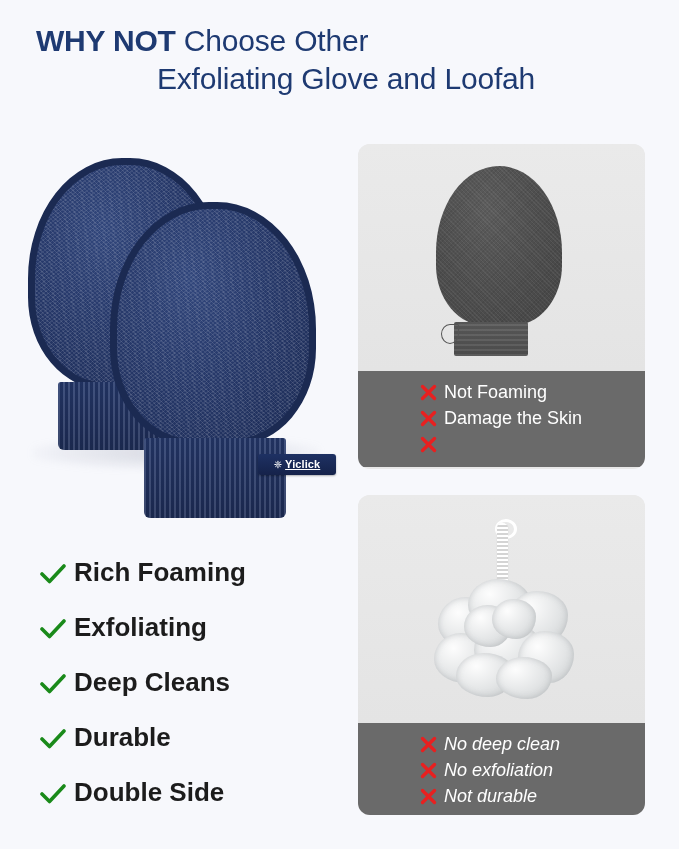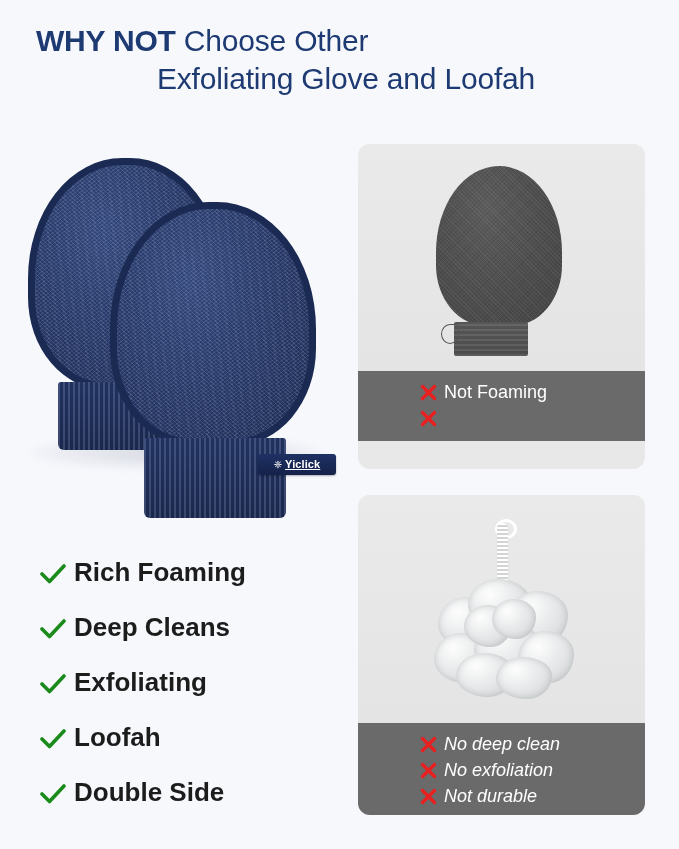--- a/index.html
+++ b/index.html
@@ -279,39 +279,39 @@
     </span>
     <span class="benefit-label">Rich Foaming</span>
   </div>
 
   <div class="benefit-row">
     <span class="check-icon">
       <svg width="26" height="22" viewBox="0 0 26 22">
           <path d="M2 11 L9.5 18.5 L24 3" stroke="#1a8a1a" stroke-width="3.6" fill="none" stroke-linecap="round" stroke-linejoin="round"></path>
         </svg>
     </span>
+    <span class="benefit-label">Exfoliating</span>
+  </div>
+
+  <div class="benefit-row">
+    <span class="check-icon">
+      <svg width="26" height="22" viewBox="0 0 26 22">
+          <path d="M2 11 L9.5 18.5 L24 3" stroke="#1a8a1a" stroke-width="3.6" fill="none" stroke-linecap="round" stroke-linejoin="round"></path>
+        </svg>
+    </span>
     <span class="benefit-label">Deep Cleans</span>
   </div>
 
   <div class="benefit-row">
     <span class="check-icon">
       <svg width="26" height="22" viewBox="0 0 26 22">
           <path d="M2 11 L9.5 18.5 L24 3" stroke="#1a8a1a" stroke-width="3.6" fill="none" stroke-linecap="round" stroke-linejoin="round"></path>
         </svg>
     </span>
-    <span class="benefit-label">Exfoliating</span>
-  </div>
-
-  <div class="benefit-row">
-    <span class="check-icon">
-      <svg width="26" height="22" viewBox="0 0 26 22">
-          <path d="M2 11 L9.5 18.5 L24 3" stroke="#1a8a1a" stroke-width="3.6" fill="none" stroke-linecap="round" stroke-linejoin="round"></path>
-        </svg>
-    </span>
-    <span class="benefit-label">Loofah</span>
+    <span class="benefit-label">Durable</span>
   </div>
 
   <div class="benefit-row">
     <span class="check-icon">
       <svg width="26" height="22" viewBox="0 0 26 22">
           <path d="M2 11 L9.5 18.5 L24 3" stroke="#1a8a1a" stroke-width="3.6" fill="none" stroke-linecap="round" stroke-linejoin="round"></path>
         </svg>
     </span>
     <span class="benefit-label">Double Side</span>
   </div>
@@ -325,20 +325,28 @@
     <div class="gray-mitt-loop"></div>
   </div>
   <div class="panel-band">
     <div class="con-row">
       <span class="x-icon">
         <svg width="17" height="17" viewBox="0 0 17 17">
             <path d="M2.5 2.5 L14.5 14.5 M14.5 2.5 L2.5 14.5" stroke="#e82020" stroke-width="3.4" stroke-linecap="round"></path>
           </svg>
       </span>
       <span class="con-label">Not Foaming</span>
+    </div>
+    <div class="con-row">
+      <span class="x-icon">
+        <svg width="17" height="17" viewBox="0 0 17 17">
+            <path d="M2.5 2.5 L14.5 14.5 M14.5 2.5 L2.5 14.5" stroke="#e82020" stroke-width="3.4" stroke-linecap="round"></path>
+          </svg>
+      </span>
+      <span class="con-label">Damage the Skin</span>
     </div>
     <div class="con-row">
       <span class="x-icon">
         <svg width="17" height="17" viewBox="0 0 17 17">
             <path d="M2.5 2.5 L14.5 14.5 M14.5 2.5 L2.5 14.5" stroke="#e82020" stroke-width="3.4" stroke-linecap="round"></path>
           </svg>
       </span>
     </div>
   </div>
 </div>

